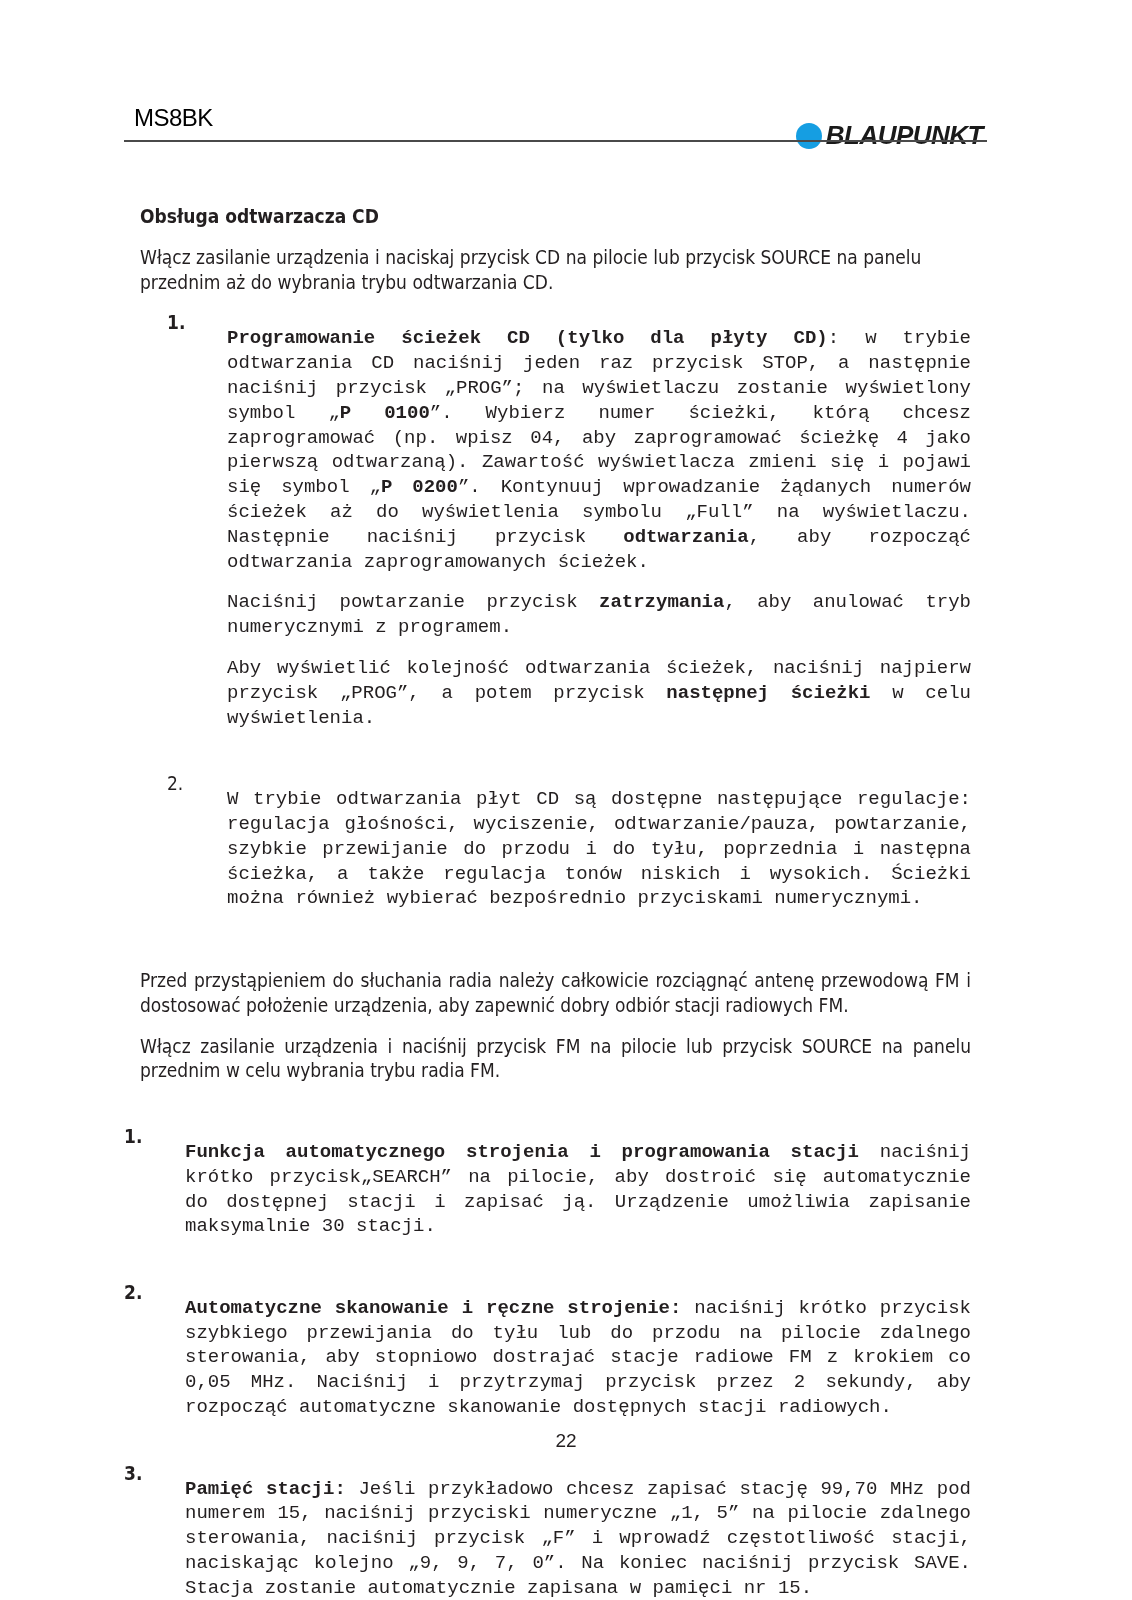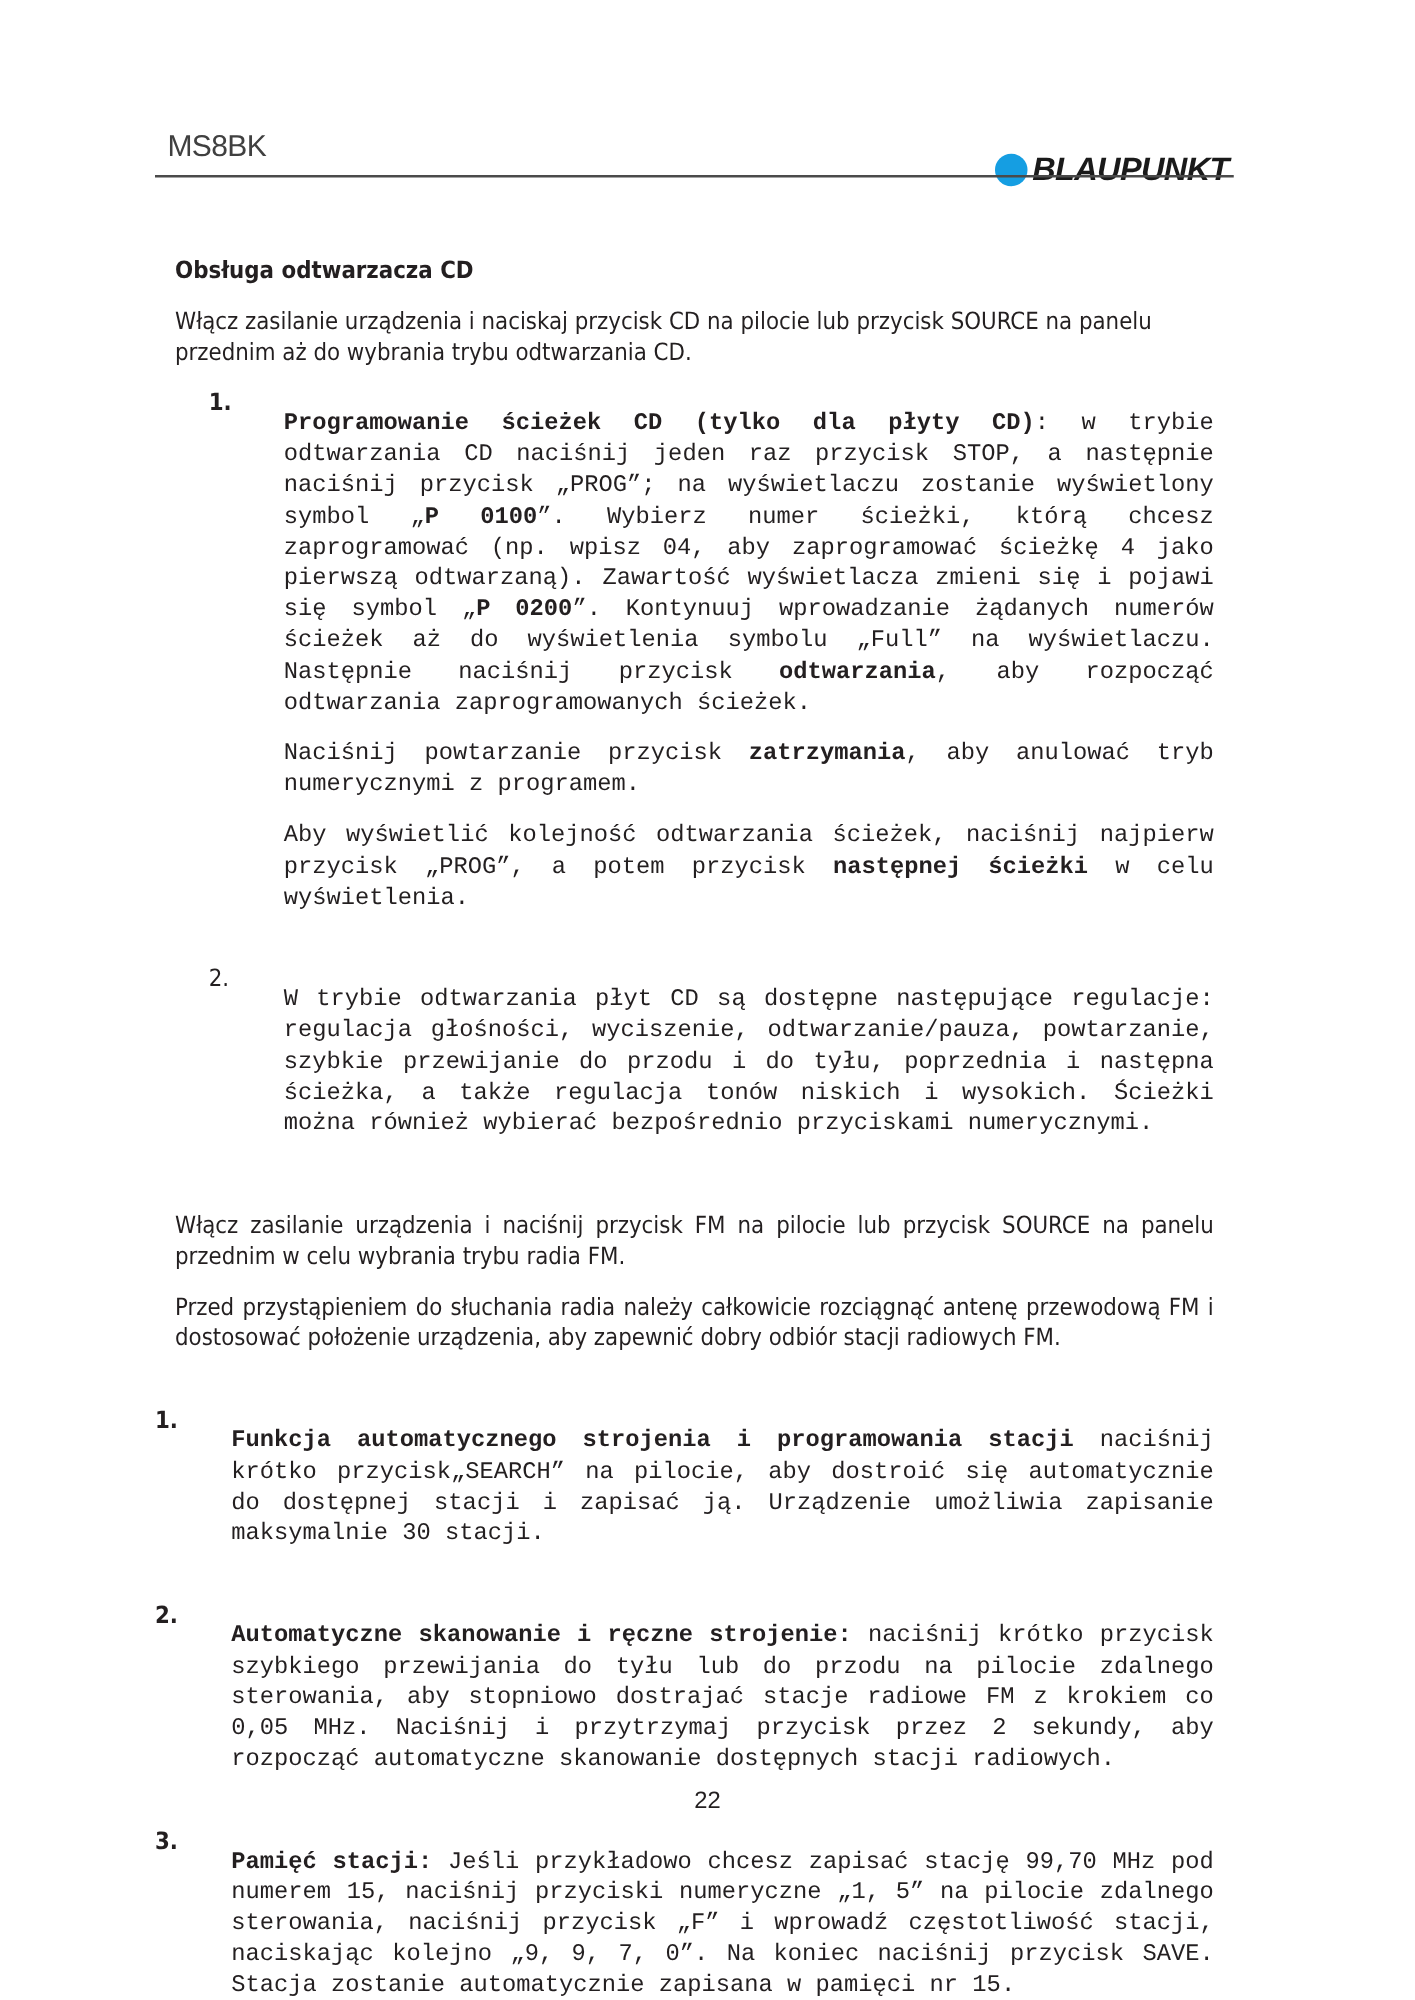--- a/index.html
+++ b/index.html
@@ -1,18 +1,18 @@
 <!DOCTYPE html>
 <html><head>
 <meta charset="utf-8">
 <style>
   html, body { margin: 0; padding: 0; background: #ffffff; }
   body { width: 1132px; height: 1600px; position: relative; overflow: hidden; color: #231f20; }
   .header { position: absolute; left: 124px; top: 100px; width: 863px; height: 40px; }
-  .model { position: absolute; left: 10px; top: 4px; font-family: "Liberation Sans", sans-serif; font-size: 24px; color: #404040; letter-spacing: -0.5px; }
+  .model { position: absolute; left: 10px; top: 4px; font-family: "Liberation Sans", sans-serif; font-size: 24px; color: #000000; letter-spacing: -0.5px; }
   .brand { position: absolute; right: 4px; top: 20px; display: flex; align-items: center; justify-content: space-between; }
   .brand-dot { width: 26px; height: 26px; border-radius: 50%; background: #159ee2; margin-right: 4px; }
   .brand-text { font-family: "Liberation Sans", sans-serif; font-weight: bold; font-style: italic; font-size: 26px; color: #1a1a1a; letter-spacing: -0.5px; }
   .header-rule { position: absolute; left: 124px; top: 140px; width: 863px; height: 2px; background: #4a4a4a; }
   .content { position: absolute; left: 124px; top: 188px; width: 863px; font-family: "DejaVu Sans Condensed", "DejaVu Sans", sans-serif; font-size: 19px; line-height: 24.8px; text-align: justify; }
   .content p { margin: 16px; }
   .h { font-weight: bold; }
   .item { display: flex; }
   .num { flex: 0 0 auto; }
   .body-text { flex: 1; text-align: justify; font-family: Liberation Mono, monospace; }
@@ -56,22 +56,22 @@
     <div class="gap"></div>
     <div class="item cd-item">
       <span class="num">2.</span>
       <p class="body-text">W trybie odtwarzania płyt CD są dostępne następujące regulacje: regulacja głośności, wyciszenie, odtwarzanie/pauza, powtarzanie, szybkie przewijanie do przodu i do tyłu, poprzednia i następna ścieżka, a także regulacja tonów niskich i wysokich. Ścieżki można również wybierać bezpośrednio przyciskami numerycznymi.</p>
     </div>
   </section>
 
   <div class="gap"></div>
 
   <section>
+    <p>Przed przystąpieniem do słuchania radia należy całkowicie rozciągnąć antenę przewodową FM i dostosować położenie urządzenia, aby zapewnić dobry odbiór stacji radiowych FM.</p>
     <p>Włącz zasilanie urządzenia i naciśnij przycisk FM na pilocie lub przycisk SOURCE na panelu przednim w celu wybrania trybu radia FM.</p>
-    <p>Przed przystąpieniem do słuchania radia należy całkowicie rozciągnąć antenę przewodową FM i dostosować położenie urządzenia, aby zapewnić dobry odbiór stacji radiowych FM.</p>
     <div class="gap"></div>
 
     <div class="item fm-item">
       <span class="num">1.</span>
       <p class="body-text"><b>Funkcja automatycznego strojenia i programowania stacji</b><span> naciśnij krótko przycisk„SEARCH” na pilocie, aby dostroić się automatycznie do dostępnej stacji i zapisać ją. Urządzenie umożliwia zapisanie maksymalnie 30 stacji.</span></p>
     </div>
     <div class="gap"></div>
     <div class="item fm-item">
       <span class="num">2.</span>
       <p class="body-text"><b>Automatyczne skanowanie i ręczne strojenie:</b><span> naciśnij krótko przycisk szybkiego przewijania do tyłu lub do przodu na pilocie zdalnego sterowania, aby stopniowo dostrajać stacje radiowe FM z krokiem co 0,05 MHz. Naciśnij i przytrzymaj przycisk przez 2 sekundy, aby rozpocząć automatyczne skanowanie dostępnych stacji radiowych.</span></p>

